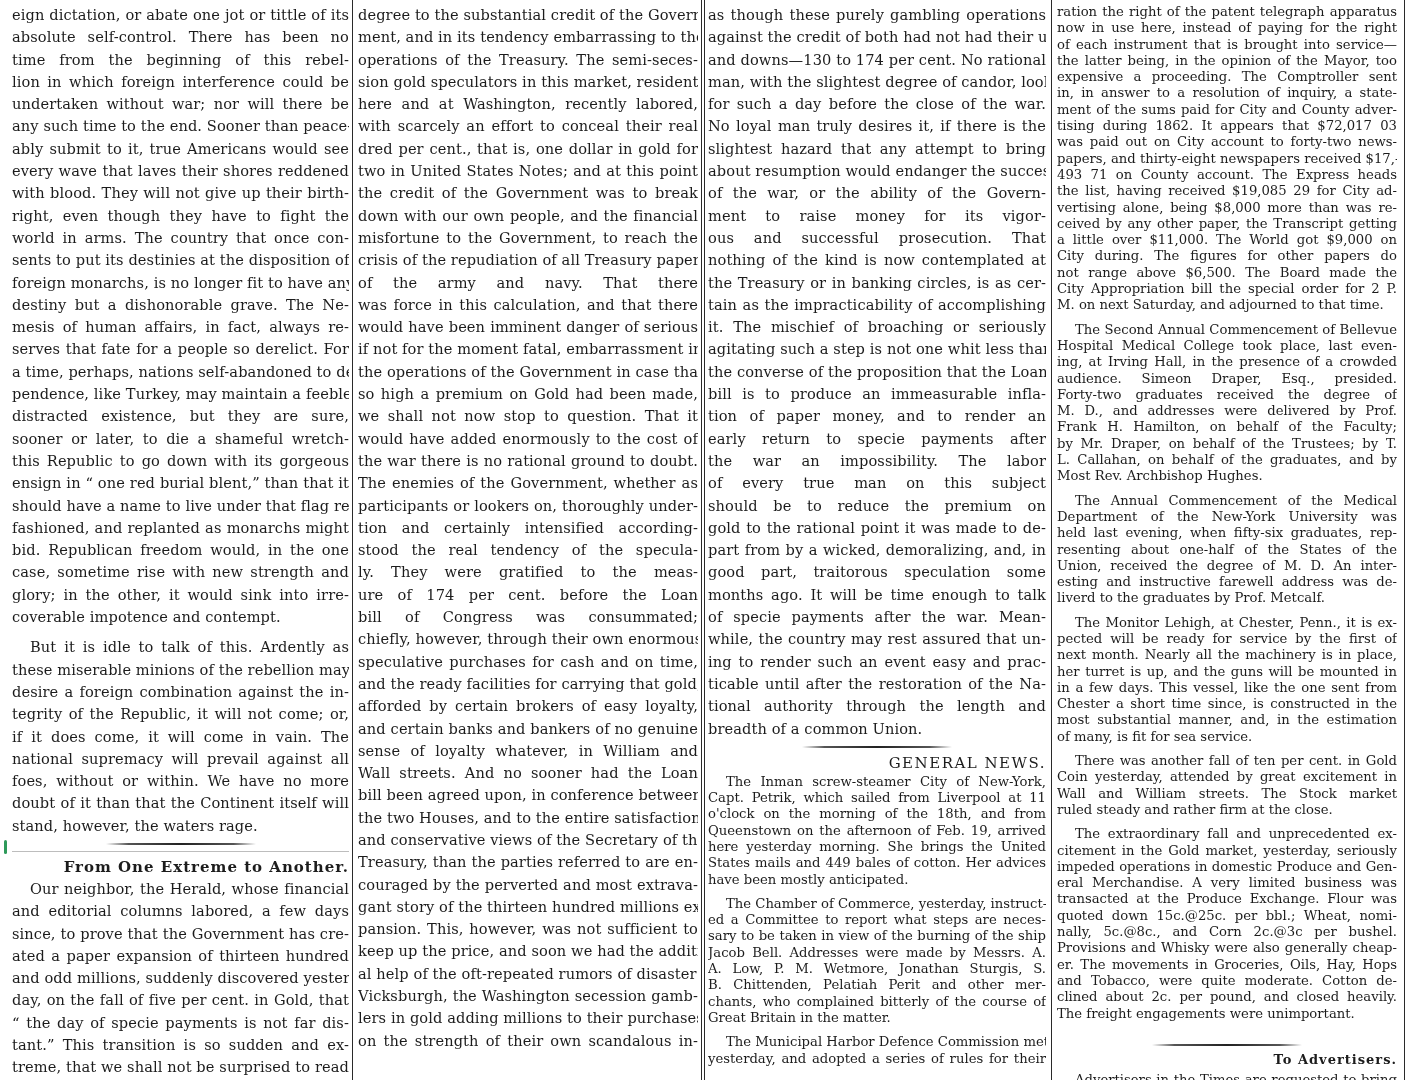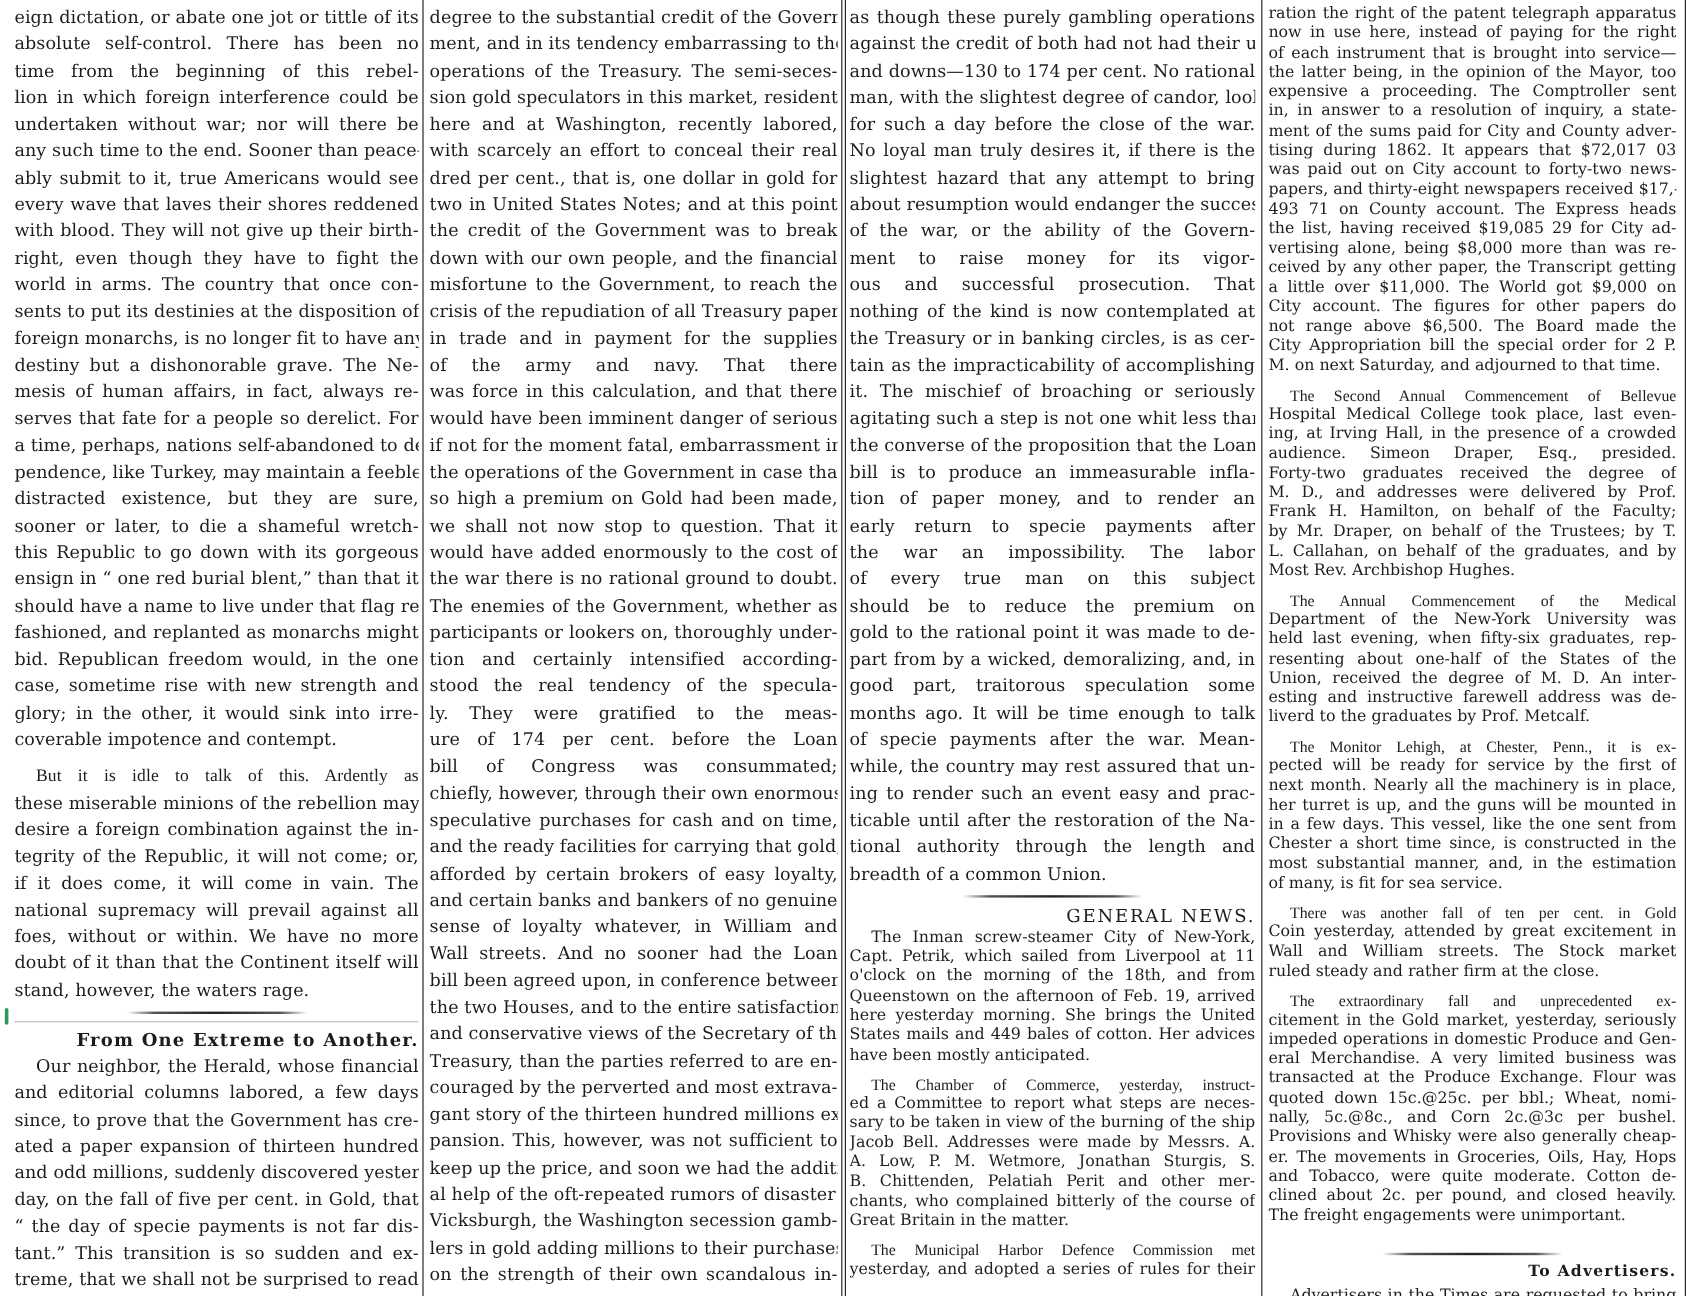--- a/index.html
+++ b/index.html
@@ -11,21 +11,21 @@
   .col {
     position: absolute; top: 4px; height: 1080px; box-sizing: border-box;
     overflow: hidden;
   }
   .col p.ln {
     margin: 0; white-space: nowrap; text-align: justify; text-align-last: justify;
     font-size: 14.6px; line-height: 22.3px; letter-spacing: 0.1px;
   }
   .col p.ln.last { text-align-last: left; }
   .col p.ln.ind { padding-left: 18px; }
-  .col p.ln.gap { margin-top: 8px; font-family: Liberation Serif, serif; }
+  .col p.ln.gap { margin-top: 8px; }
   #col1 { left: 12px; width: 337px; }
   #col2 { left: 358px; width: 340px; }
   #col3 { left: 708px; width: 338px; }
   #col4 { left: 1057px; width: 340px; }
   #col3 .small p.ln, #col4 p.ln {
     font-size: 13.2px; line-height: 16.3px; letter-spacing: 0px;
   }
   .rule-v {
     position: absolute; top: 0; width: 1px; height: 1080px; background: #2a2a2a;
   }
@@ -123,21 +123,20 @@
       <p class="ln">operations of the Treasury.  The semi-seces-</p>
       <p class="ln">sion gold speculators in this market, resident</p>
       <p class="ln">here and at Washington, recently labored,</p>
       <p class="ln">with scarcely an effort to conceal their real</p>
       <p class="ln">dred per cent., that is, one dollar in gold for</p>
       <p class="ln">two in United States Notes; and at this point</p>
       <p class="ln">the credit of the Government was to break</p>
       <p class="ln">down with our own people, and the financial</p>
       <p class="ln">misfortune to the Government, to reach the</p>
       <p class="ln">crisis of the repudiation of all Treasury paper</p>
-      <p class="ln">in trade and in payment for the supplies</p>
       <p class="ln">of the army and navy.  That there</p>
       <p class="ln">was force in this calculation, and that there</p>
       <p class="ln">would have been imminent danger of serious</p>
       <p class="ln">if not for the moment fatal, embarrassment in</p>
       <p class="ln">the operations of the Government in case that</p>
       <p class="ln">so high a premium on Gold had been made,</p>
       <p class="ln">we shall not now stop to question.  That it</p>
       <p class="ln">would have added enormously to the cost of</p>
       <p class="ln">the war there is no rational ground to doubt.</p>
       <p class="ln">The enemies of the Government, whether as</p>
@@ -249,21 +248,21 @@
       <p class="ln">in, in answer to a resolution of inquiry, a state-</p>
       <p class="ln">ment of the sums paid for City and County adver-</p>
       <p class="ln">tising during 1862.  It appears that $72,017 03</p>
       <p class="ln">was paid out on City account to forty-two news-</p>
       <p class="ln">papers, and thirty-eight newspapers received $17,-</p>
       <p class="ln">493 71 on County account.  The Express heads</p>
       <p class="ln">the list, having received $19,085 29 for City ad-</p>
       <p class="ln">vertising alone, being $8,000 more than was re-</p>
       <p class="ln">ceived by any other paper, the Transcript getting</p>
       <p class="ln">a little over $11,000.  The World got $9,000 on</p>
-      <p class="ln">City account.  The figures for other papers do</p>
+      <p class="ln">City during.  The figures for other papers do</p>
       <p class="ln">not range above $6,500.  The Board made the</p>
       <p class="ln">City Appropriation bill the special order for 2 P.</p>
       <p class="ln last">M. on next Saturday, and adjourned to that time.</p>
 
       <p class="ln ind gap">The Second Annual Commencement of Bellevue</p>
       <p class="ln">Hospital Medical College took place, last even-</p>
       <p class="ln">ing, at Irving Hall, in the presence of a crowded</p>
       <p class="ln">audience.  Simeon Draper, Esq., presided.</p>
       <p class="ln">Forty-two graduates received the degree of</p>
       <p class="ln">M. D., and addresses were delivered by Prof.</p>

